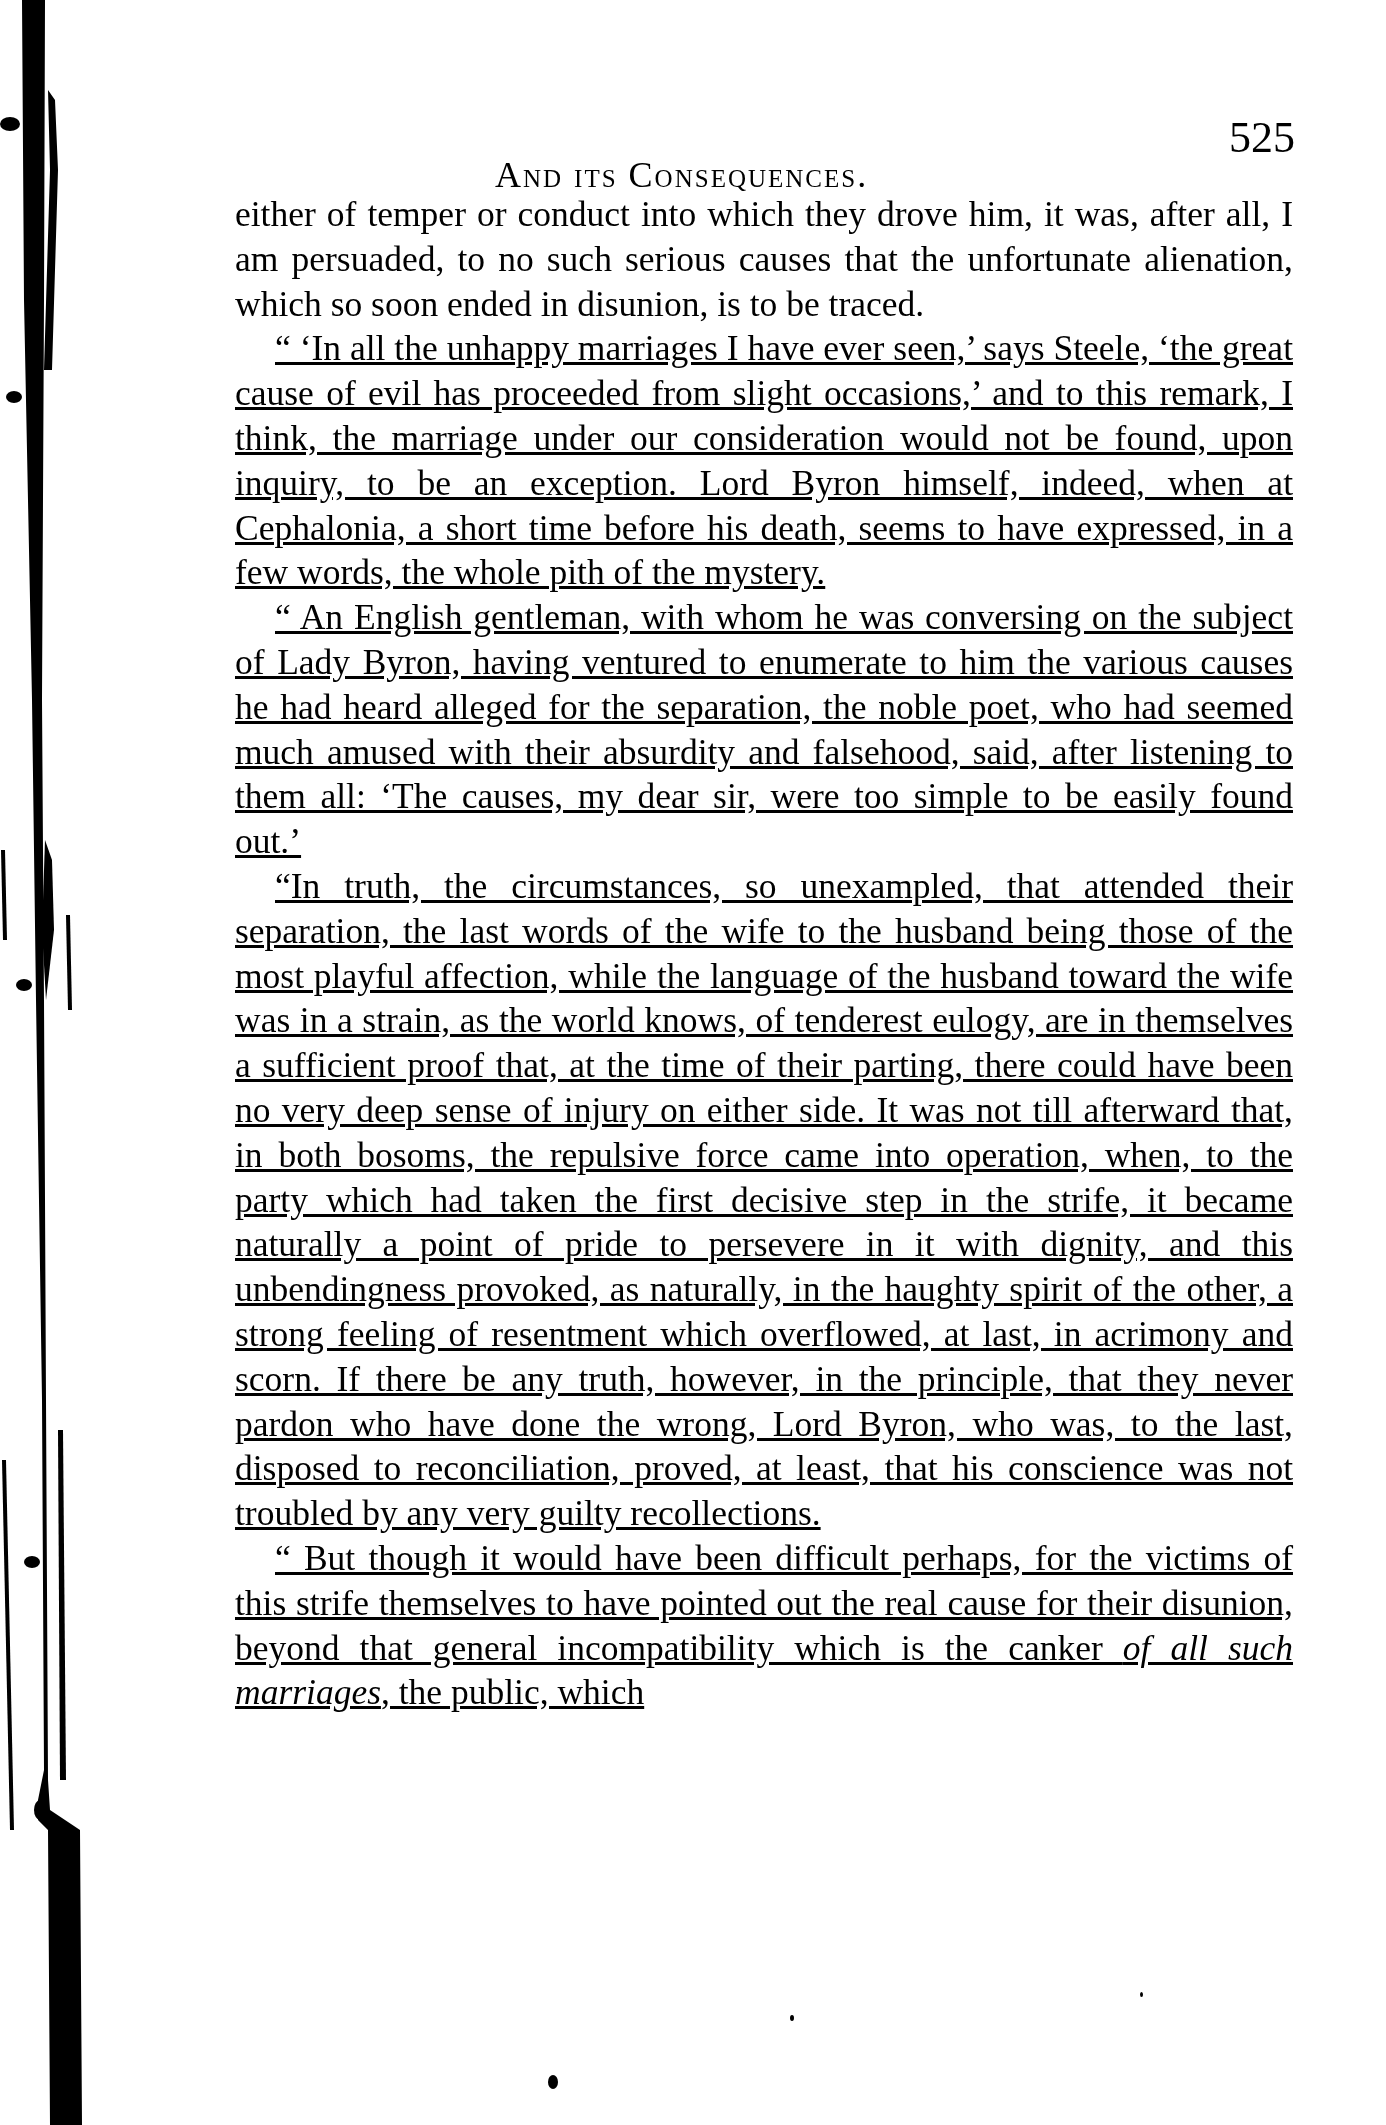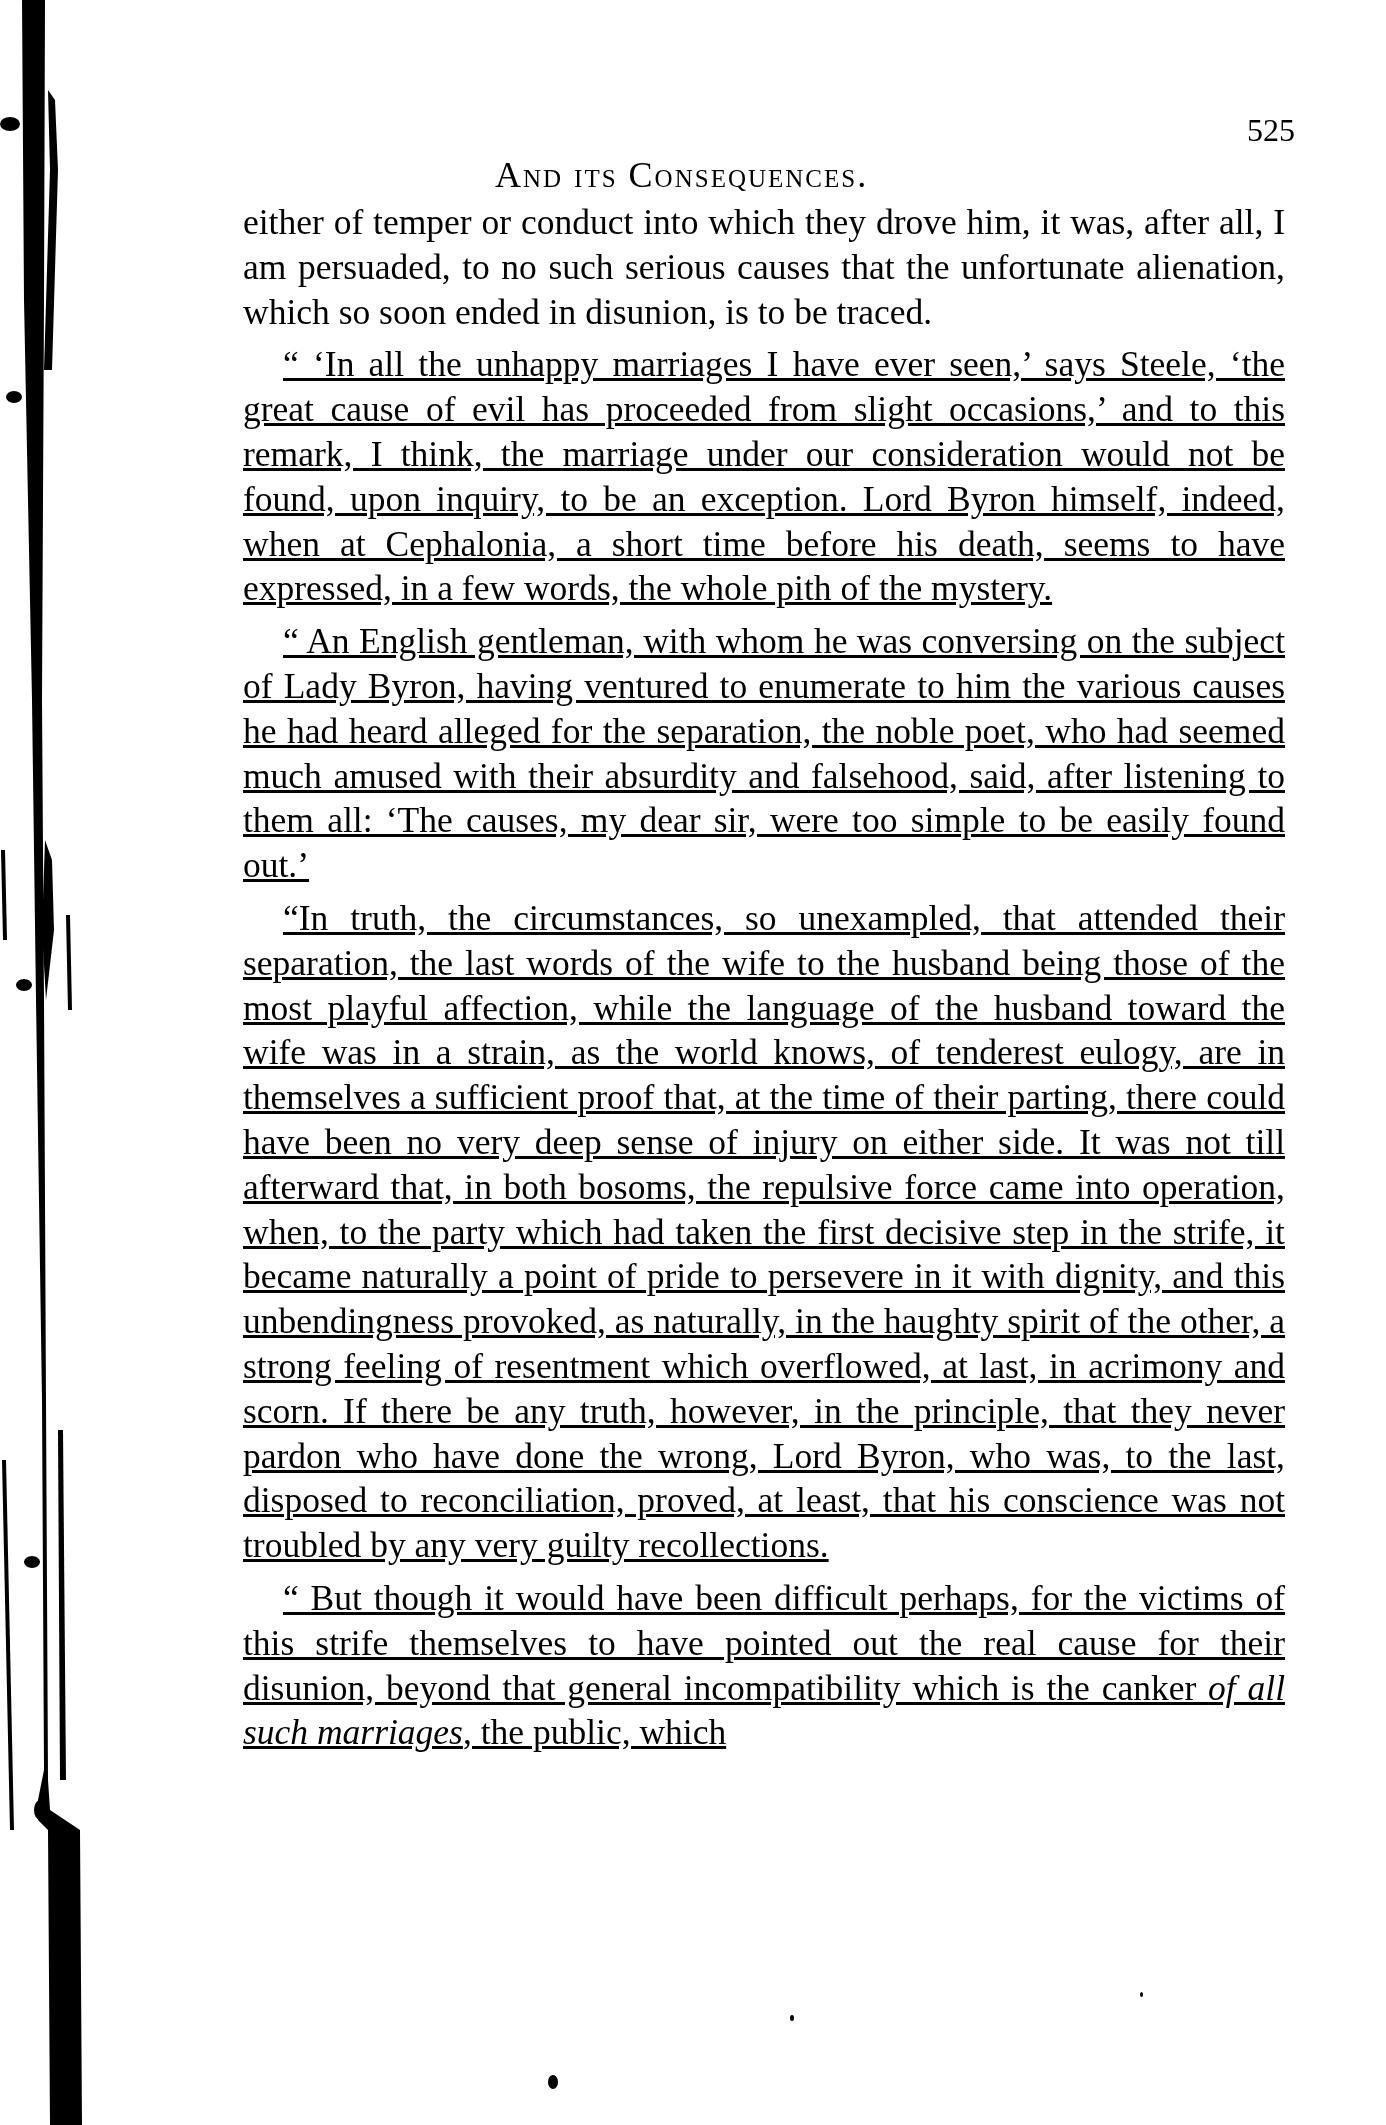--- a/index.html
+++ b/index.html
@@ -2,24 +2,24 @@
 <html><head>
 <meta charset="utf-8">
 <style>
   html, body { margin: 0; padding: 0; background: #ffffff; }
   body { width: 1386px; height: 2125px; position: relative; overflow: hidden;
          font-family: "Liberation Serif", "DejaVu Serif", serif; color: #000; }
   .binding { position: absolute; left: 0; top: 0; width: 110px; height: 2125px; }
   .header { position: absolute; top: 112px; left: 235px; width: 1060px; height: 50px; }
   .running-title { position: absolute; left: 260px; top: 0; font-size: 36px; letter-spacing: 2px;
                    font-variant: small-caps; white-space: nowrap; margin-top: 42px; }
-  .page-number { position: absolute; right: 0; top: 0; font-size: 32px; }
+  .page-number { position: absolute; right: 0; top: 0; font-size: 44px; }
   .body-text { position: absolute; left: 235px; top: 192px; width: 1058px;
                font-size: 35.5px; line-height: 44.8px; text-align: justify; }
-  .body-text p { margin: 8px; }
+  .body-text p { margin: 0; }
   .body-text p.indent { text-indent: 40px; text-decoration: underline; }
   .body-text em { font-style: italic; }
   .speck { position: absolute; background: #000; border-radius: 50%; }
 </style>
 </head>
 <body>
 
 <svg class="binding" viewBox="0 0 110 2125" preserveAspectRatio="none">
   <path d="M22 0 L45 0 L44 300 L42 700 L44 1000 L46 1400 L48 1780 L50 1810 L80 1830 L82 2125 L50 2125 L48 1830 L38 1820 L38 1800 L44 1770 L42 1400 L36 1000 L32 700 L24 300 Z" fill="#000"></path>
   <path d="M48 90 L55 100 L58 170 L52 370 L44 370 L50 170 Z" fill="#000"></path>

